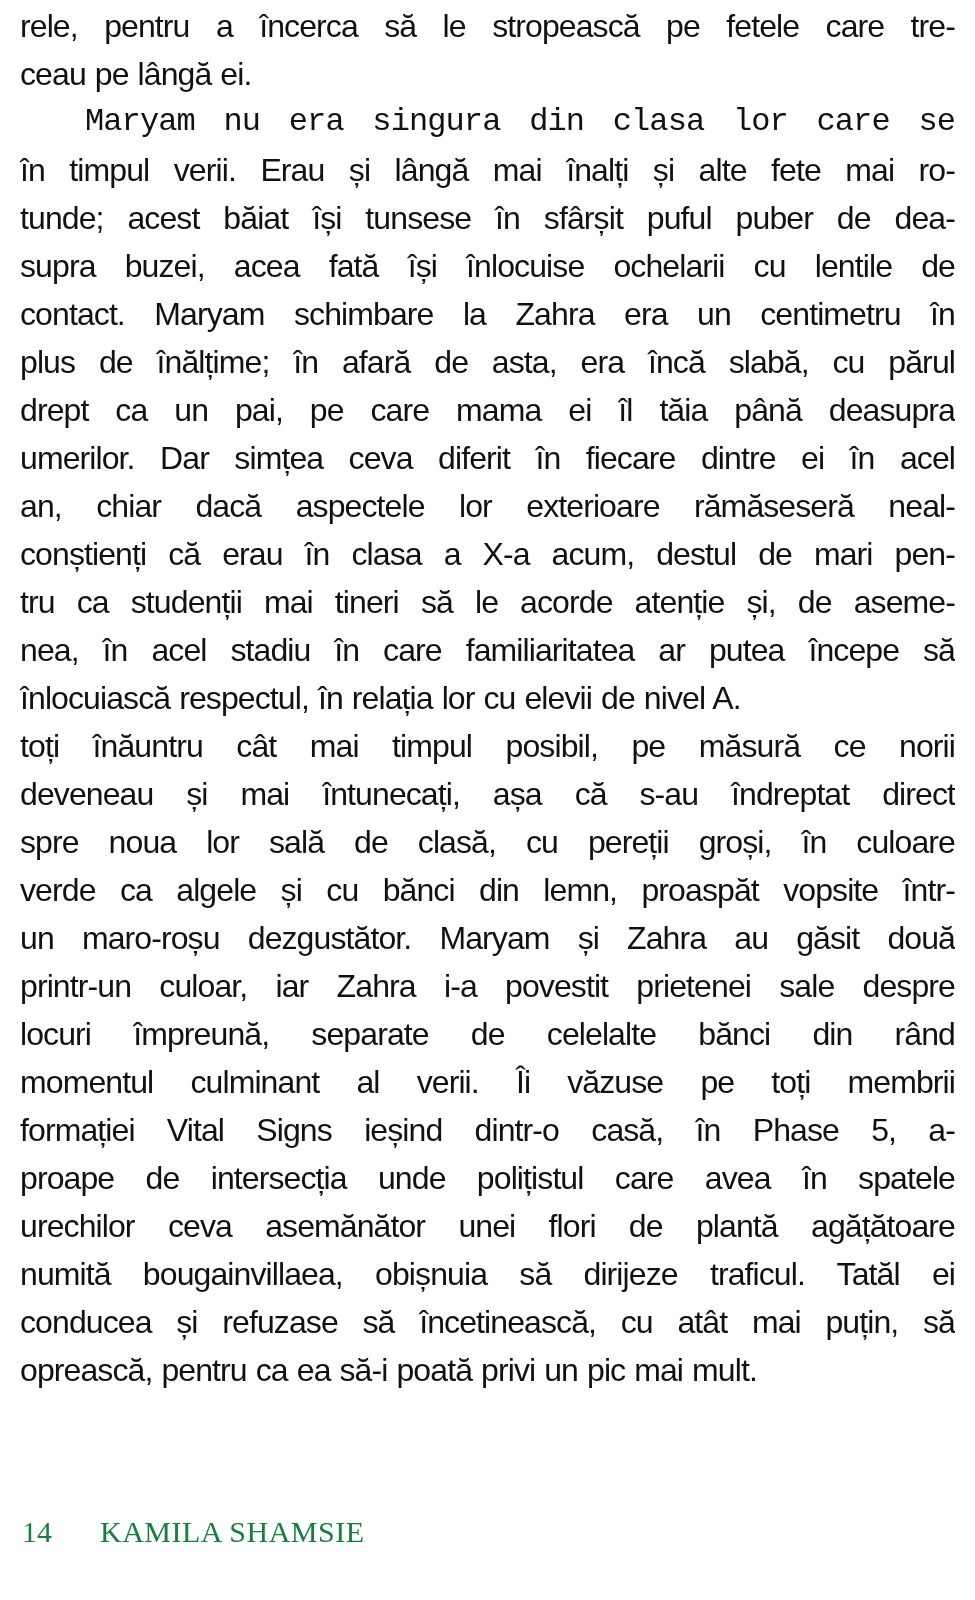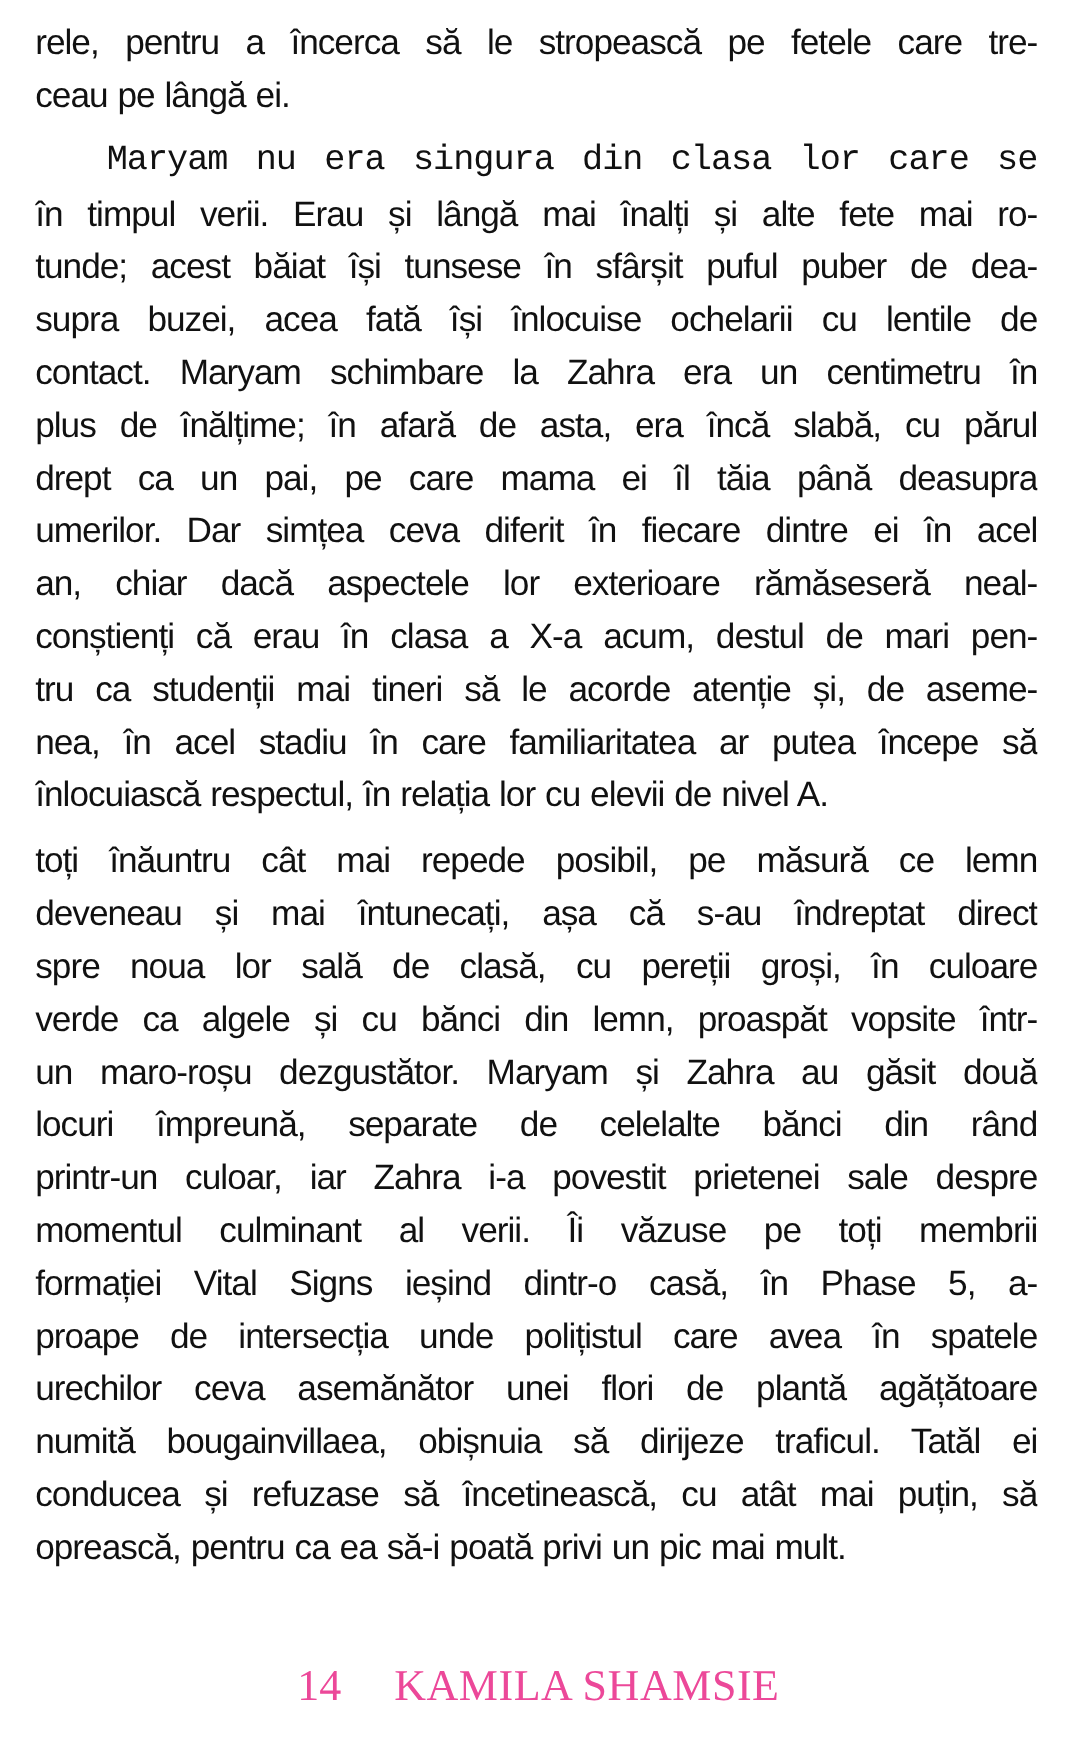--- a/index.html
+++ b/index.html
@@ -16,21 +16,21 @@
     font-family: "Liberation Sans", "DejaVu Sans", sans-serif;
     color: #111111;
   }
   .text-block {
     position: absolute;
     top: 2px;
     left: 20px;
     width: 935px;
   }
   .paragraph {
-    margin: 12px;
+    margin: 0;
     padding: 0;
   }
   .line {
     font-size: 32px;
     line-height: 48px;
     letter-spacing: -0.9px;
     word-spacing: 1px;
     text-align: justify;
     text-align-last: justify;
     white-space: nowrap;
@@ -48,24 +48,23 @@
   .line.indent {
     text-indent: 65px;
     font-family: Liberation Mono, monospace;
   }
   .footer {
     position: absolute;
     top: 1508px;
     left: 22px;
     width: 935px;
     font-family: "Liberation Serif", "DejaVu Serif", serif;
-    font-size: 40px;
+    font-size: 30px;
     line-height: 48px;
-    color: #ec4899;
-    text-align: center;
+    color: #15803d;
   }
   .footer .pagenum {
     display: inline-block;
     margin-right: 48px;
   }
   .footer .running {
     display: inline-block;
     letter-spacing: 0.5px;
   }
 </style>
@@ -87,27 +86,27 @@
         <div class="line justified">plus de înălțime; în afară de asta, era încă slabă, cu părul</div>
         <div class="line justified">drept ca un pai, pe care mama ei îl tăia până deasupra</div>
         <div class="line justified">umerilor. Dar simțea ceva diferit în fiecare dintre ei în acel</div>
         <div class="line justified">an, chiar dacă aspectele lor exterioare rămăseseră neal-</div>
         <div class="line justified">conștienți că erau în clasa a X-a acum, destul de mari pen-</div>
         <div class="line justified">tru ca studenții mai tineri să le acorde atenție și, de aseme-</div>
         <div class="line justified">nea, în acel stadiu în care familiaritatea ar putea începe să</div>
         <div class="line last">înlocuiască respectul, în relația lor cu elevii de nivel A.</div>
       </div>
       <div class="paragraph">
-        <div class="line justified">toți înăuntru cât mai repede posibil, pe măsură ce lemn</div>
+        <div class="line justified">toți înăuntru cât mai timpul posibil, pe măsură ce norii</div>
         <div class="line justified">deveneau și mai întunecați, așa că s-au îndreptat direct</div>
         <div class="line justified">spre noua lor sală de clasă, cu pereții groși, în culoare</div>
         <div class="line justified">verde ca algele și cu bănci din lemn, proaspăt vopsite într-</div>
         <div class="line justified">un maro-roșu dezgustător. Maryam și Zahra au găsit două</div>
+        <div class="line justified">printr-un culoar, iar Zahra i-a povestit prietenei sale despre</div>
         <div class="line justified">locuri împreună, separate de celelalte bănci din rând</div>
-        <div class="line justified">printr-un culoar, iar Zahra i-a povestit prietenei sale despre</div>
         <div class="line justified">momentul culminant al verii. Îi văzuse pe toți membrii</div>
         <div class="line justified">formației Vital Signs ieșind dintr-o casă, în Phase 5, a-</div>
         <div class="line justified">proape de intersecția unde polițistul care avea în spatele</div>
         <div class="line justified">urechilor ceva asemănător unei flori de plantă agățătoare</div>
         <div class="line justified">numită bougainvillaea, obișnuia să dirijeze traficul. Tatăl ei</div>
         <div class="line justified">conducea și refuzase să încetinească, cu atât mai puțin, să</div>
         <div class="line last">oprească, pentru ca ea să-i poată privi un pic mai mult.</div>
       </div>
     </div>
   <div class="footer">

